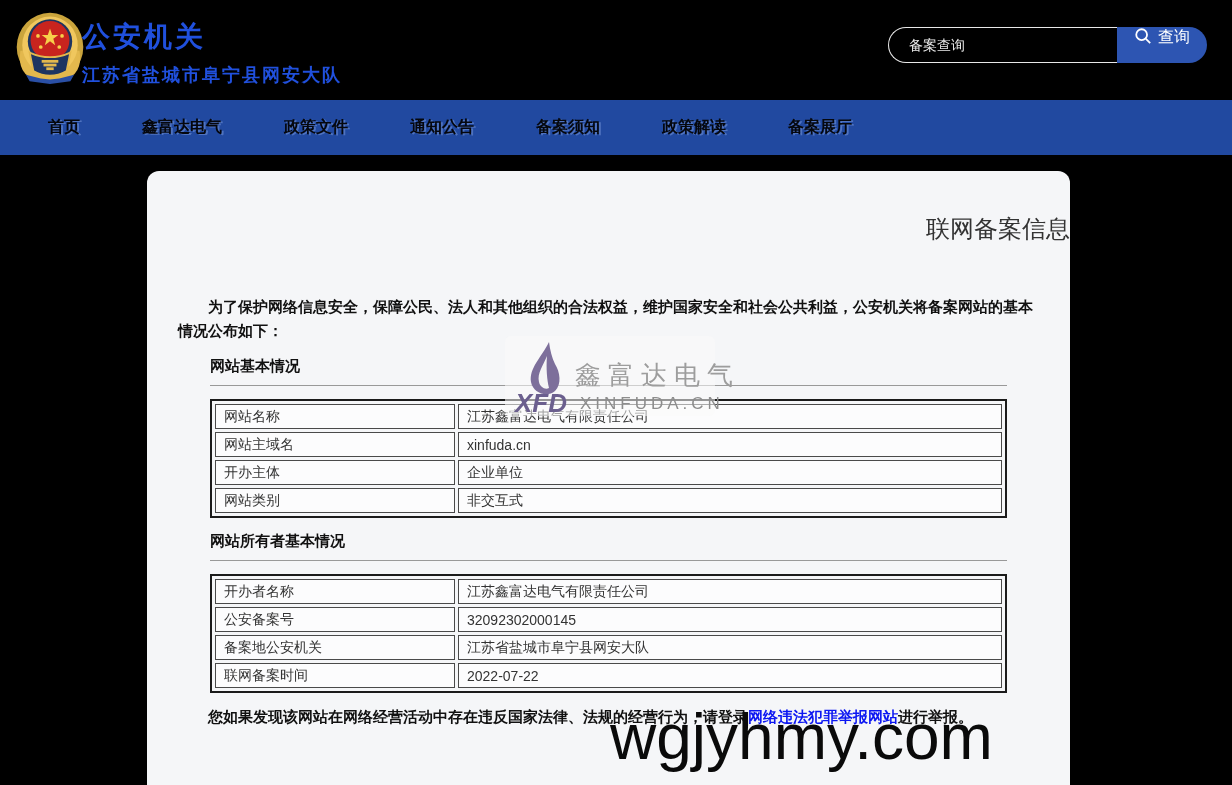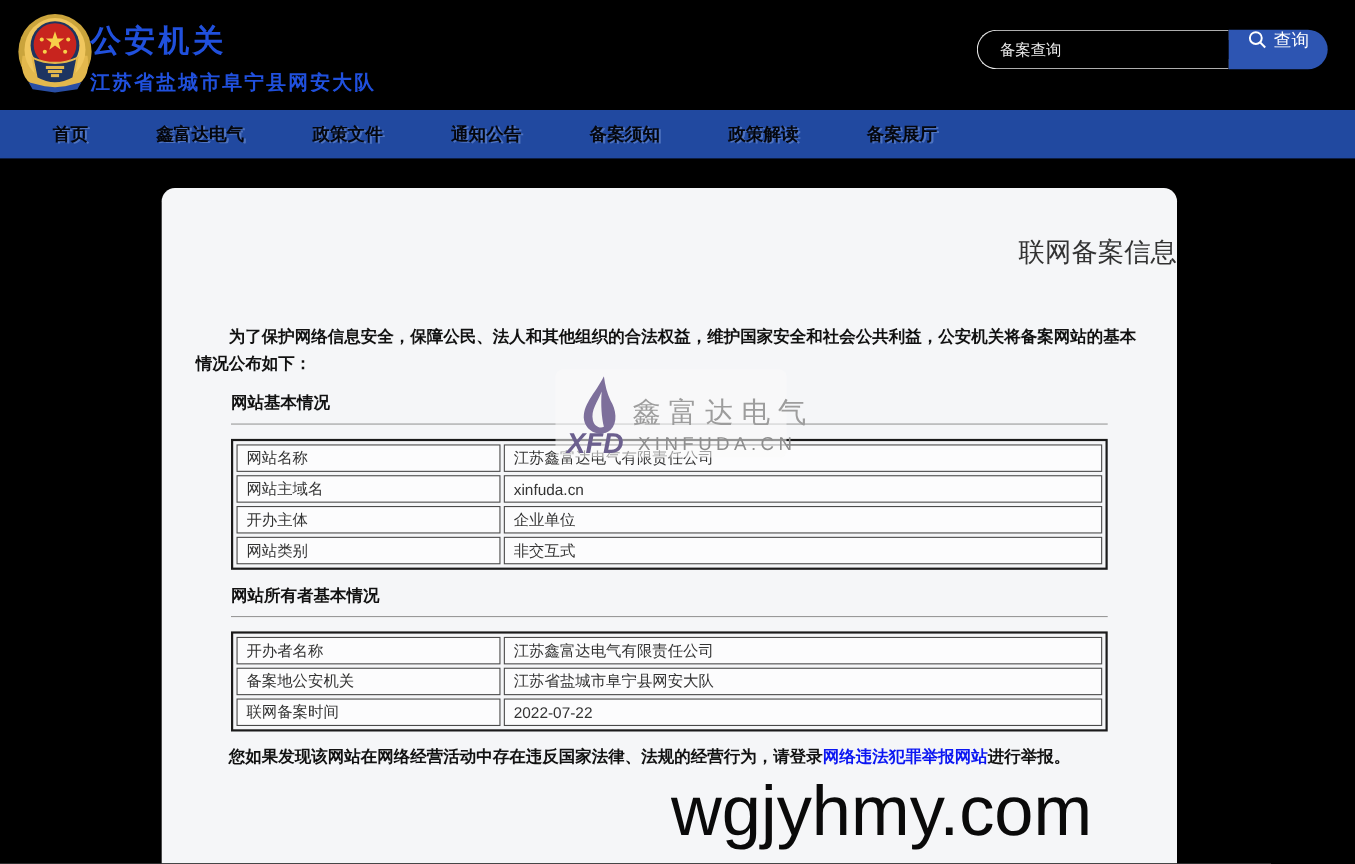--- a/index.html
+++ b/index.html
@@ -21,21 +21,21 @@
   }
   .search input::placeholder { color:rgba(255,255,255,.92); }
   .search-btn {
     width:90px; height:36px; background:#2d55b2; border:none; border-radius:0 18px 18px 0;
     color:#fff; font-size:16px; display:flex; justify-content:center;
     gap:6px; cursor:pointer;
   }
 
   
   .nav {
-    width:100%; height:44px; background:#2149a0; display:flex; align-items:center;
+    width:100%; height:55px; background:#2149a0; display:flex; align-items:center;
     padding-left:48px; column-gap:62px;
   }
   .nav a {
     font-size:16px; font-weight:700; color:#05070d; text-decoration:none;
     text-shadow:2px 1px 0 rgba(150,180,240,.40); cursor:pointer; white-space:nowrap;
   }
 
   
   .card {
     position:absolute; left:147px; top:171px; width:923px; height:614px;
@@ -168,20 +168,24 @@
     <div class="section" style="margin-top:12px;">
       <div class="section-heading">网站所有者基本情况</div>
       <hr>
       <table class="info">
         <tbody>
             <tr>
           <td class="lbl">开办者名称</td>
           <td class="val">江苏鑫富达电气有限责任公司</td>
         </tr>
         <tr>
+          <td class="lbl">公安备案号</td>
+          <td class="val">32092302000145</td>
+        </tr>
+        <tr>
           <td class="lbl">备案地公安机关</td>
           <td class="val">江苏省盐城市阜宁县网安大队</td>
         </tr>
         <tr>
           <td class="lbl">联网备案时间</td>
           <td class="val">2022-07-22</td>
         </tr>
       </tbody>
         </table>
     </div>

